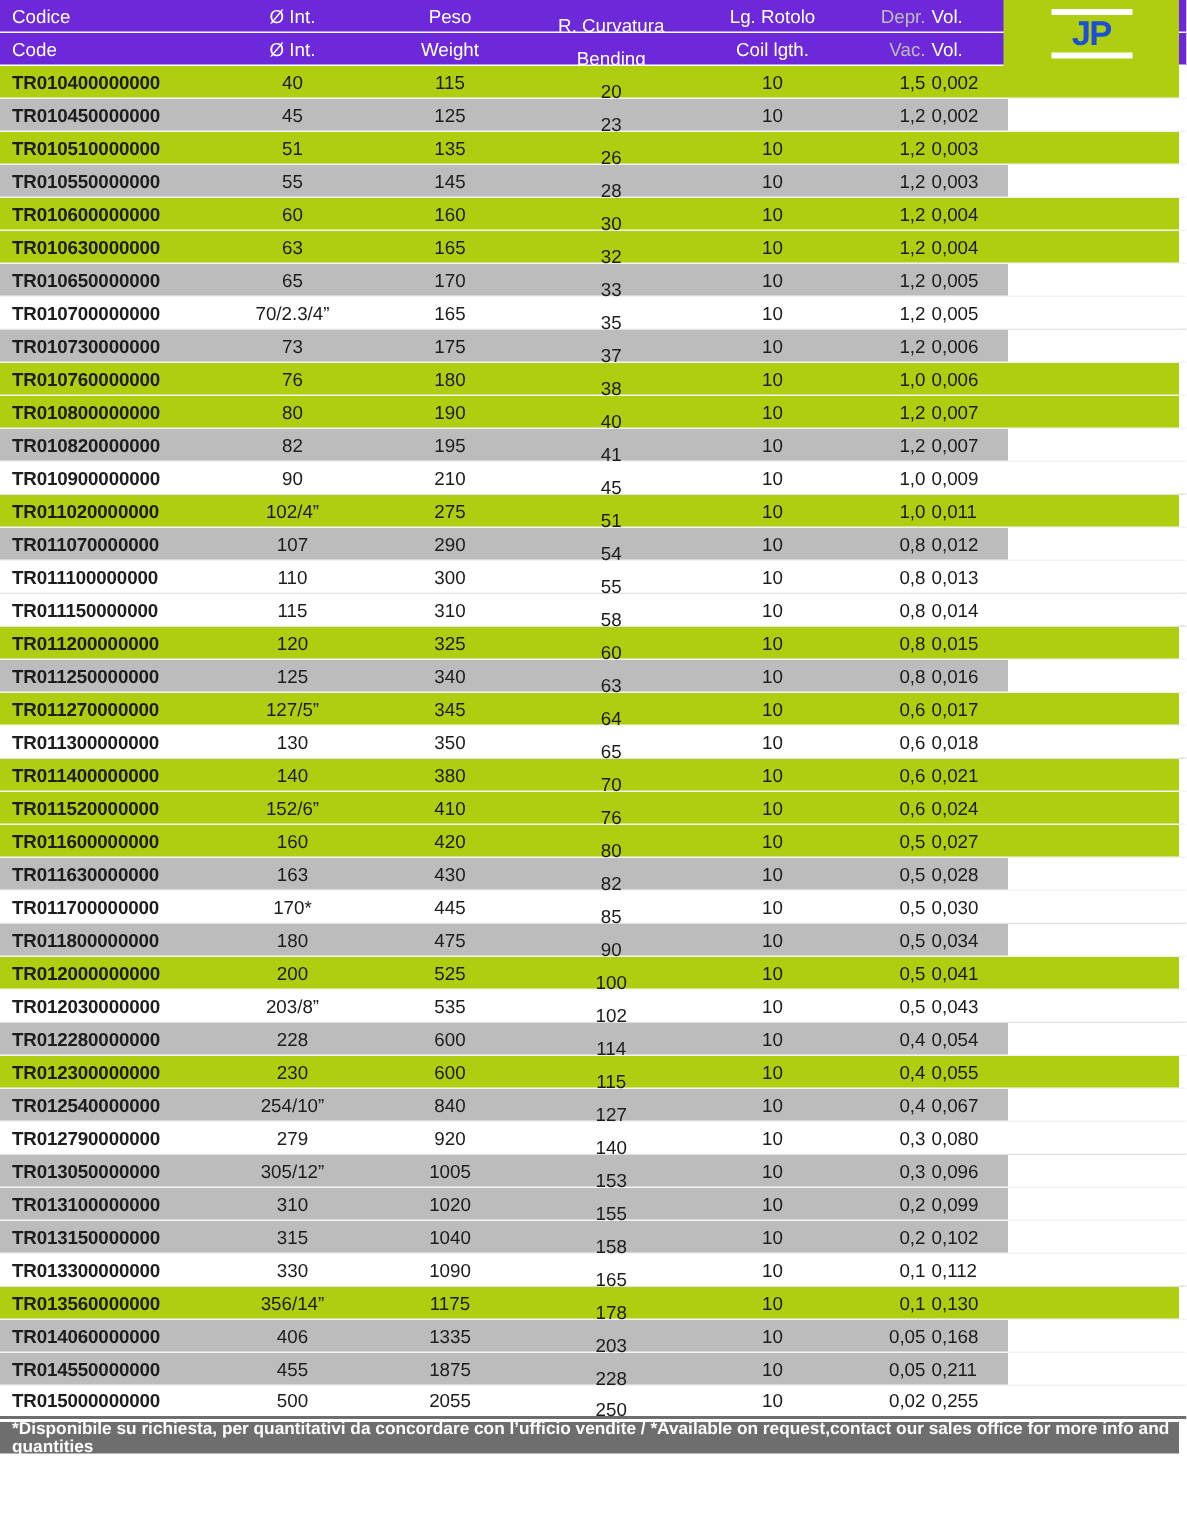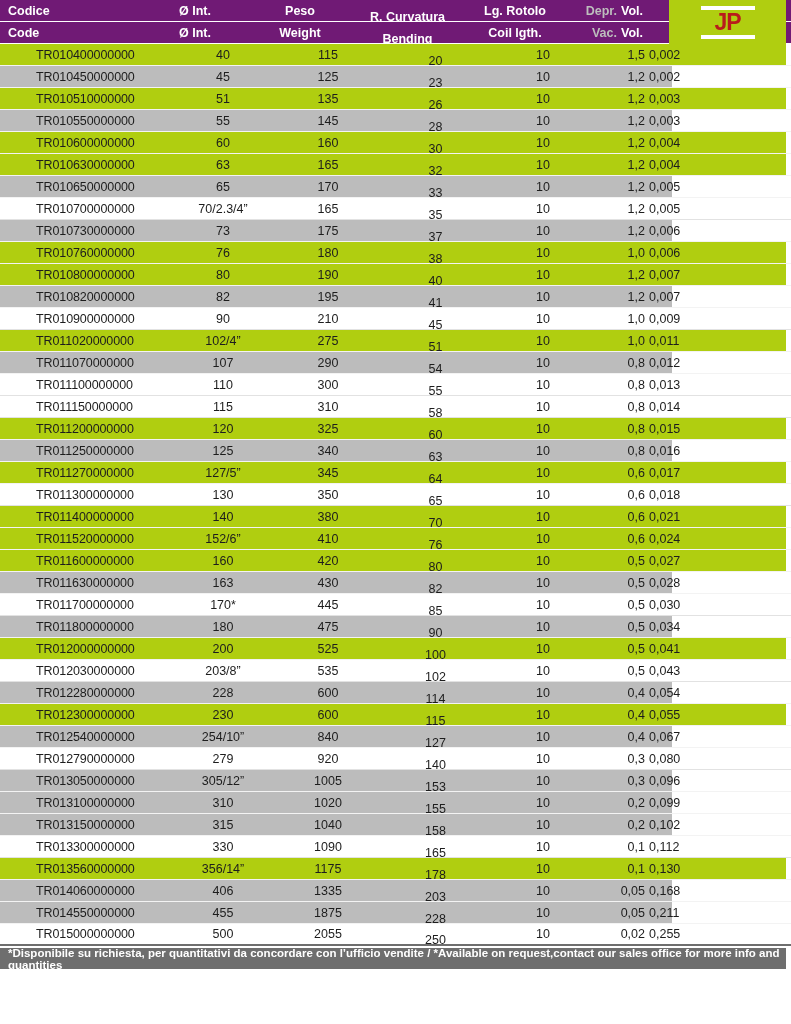--- a/index.html
+++ b/index.html
@@ -9,22 +9,22 @@
     font-family:"Liberation Sans","DejaVu Sans",sans-serif;
     -webkit-font-smoothing:antialiased;
     overflow:hidden;
   }
   #root{position:relative;width:791px;height:1024px;}
 
   
   .hdr-wrap{position:relative;width:791px;}
   .hdr-row{
     display:flex;height:22px;align-items:center;
-    background:#701a75;color:#ffffff;
-    font-weight:bold;font-size:12.5px;
+    background:#6d28d9;color:#ffffff;
+    font-weight:normal;font-size:12.5px;
     border-bottom:1px solid #ffffff;
     box-sizing:border-box;
   }
   .hdr-row.units{
     background:#c3c7cc;color:#1d1d1d;
     border-bottom:1px solid #ffffff;
     font-weight:bold;
   }
   .hdr-row .cell{box-sizing:border-box;}
   .dim{color:#bdbdbd;}
@@ -47,39 +47,39 @@
     display:flex;align-items:center;justify-content:center;
   }
   .jp-logo{
     display:flex;flex-direction:column;align-items:center;
     justify-content:center;width:54px;
   }
   .jp-bar{background:#ffffff;height:4px;width:100%;}
   .jp-bar.top{margin-bottom:1px;}
   .jp-bar.bot{margin-top:1px;}
   .jp-text{
-    color:#b91c1c;font-weight:bold;font-size:23px;
+    color:#1d4ed8;font-weight:bold;font-size:23px;
     line-height:23px;letter-spacing:-1px;
     font-family:"Liberation Sans","DejaVu Sans",sans-serif;
   }
 
   
   .rows{position:relative;width:791px;}
   .row{
     position:relative;display:flex;align-items:center;
     height:22px;box-sizing:border-box;
     font-size:12.5px;color:#1d1d1d;
     border-bottom:1px solid #ffffff;
   }
   .row .band{
     position:absolute;left:0;top:0;bottom:0;
     z-index:0;
   }
   .row .cell{position:relative;z-index:1;box-sizing:border-box;}
-  .row .c-code{font-weight:normal;letter-spacing:-0.1px;margin-left:28px;}
+  .row .c-code{font-weight:bold;letter-spacing:-0.1px;}
 
   .row.green  .band{background:#b0ce10;width:786px;}
   .row.gray   .band{background:#bcbcbc;width:672px;}
   .row.white  .band{background:#ffffff;width:786px;}
   .row.green{border-bottom:1px solid #f3f3f3;}
   .row.gray {border-bottom:1px solid #f3f3f3;}
   .row.white{border-bottom:1px solid #e2e2e2;}
   .row.last{border-bottom:2px solid #6e6e6e;}
 
   

